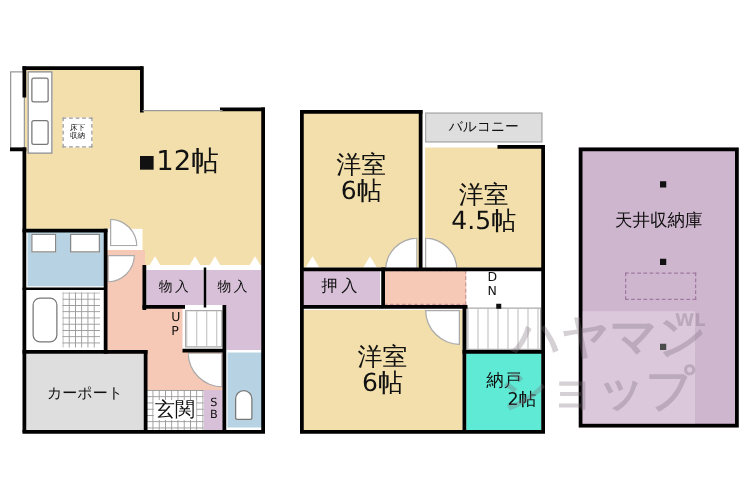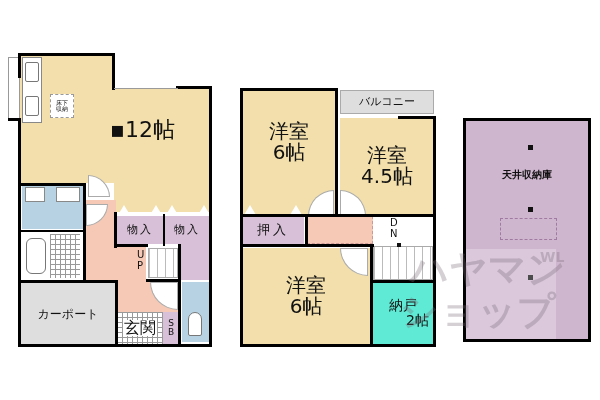--- a/index.html
+++ b/index.html
@@ -158,21 +158,21 @@
   <div class="wall" style="left:240px;top:214px;width:196px;height:3px;"></div>
   <div class="wall" style="left:305px;top:214px;width:3px;height:32px;"></div>
   <div class="wall" style="left:240px;top:244px;width:134px;height:3px;"></div>
   <div class="wall" style="left:370px;top:244px;width:3px;height:102px;"></div>
   <div class="wall" style="left:370px;top:280px;width:66px;height:3px;"></div>
   <div class="wall" style="left:240px;top:344px;width:196px;height:3px;"></div>
 </div>
 
 <div>
   <div class="abs" style="left:463px;top:118px;width:128px;height:224px;background:#cfb6cf;border:3px solid #000;"></div>
-  <div class="abs" style="left:463px;top:168px;width:128px;text-align:center;font-size:10px;font-weight:bold;">天井収納庫</div>
+  <div class="abs" style="left:463px;top:168px;width:128px;text-align:center;font-size:14px;">天井収納庫</div>
   <div class="dot" style="left:528px;top:145px;width:5px;height:5px;"></div>
   <div class="dot" style="left:528px;top:207px;width:5px;height:5px;"></div>
   <div class="dot" style="left:528px;top:275px;width:5px;height:5px;"></div>
   <div class="abs" style="left:500px;top:218px;width:57px;height:22px;border:1px dashed #a07aa0;"></div>
   <div class="abs" style="left:466px;top:249px;width:90px;height:90px;background:rgba(255,255,255,0.25);"></div>
 </div>
 
 <div class="watermark" style="left:410px;top:250px;font-size:38px;">ハヤマン</div>
 <div class="watermark" style="left:400px;top:292px;font-size:38px;">ショップ</div>
 <div class="watermark" style="left:540px;top:250px;font-size:14px;">WL</div>

